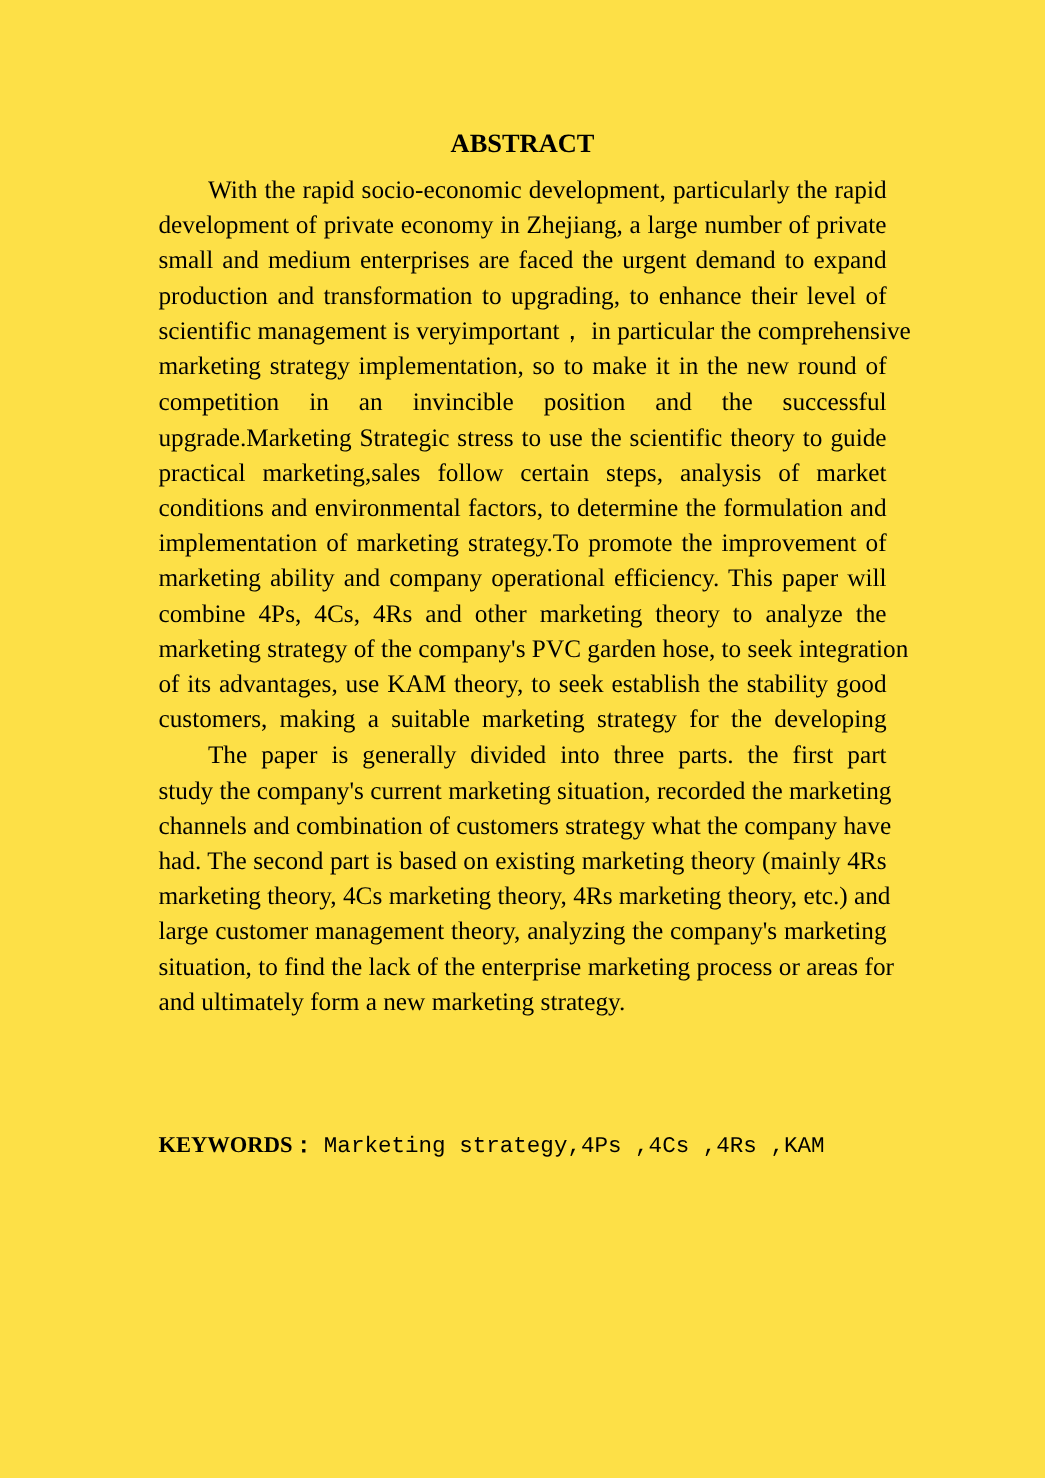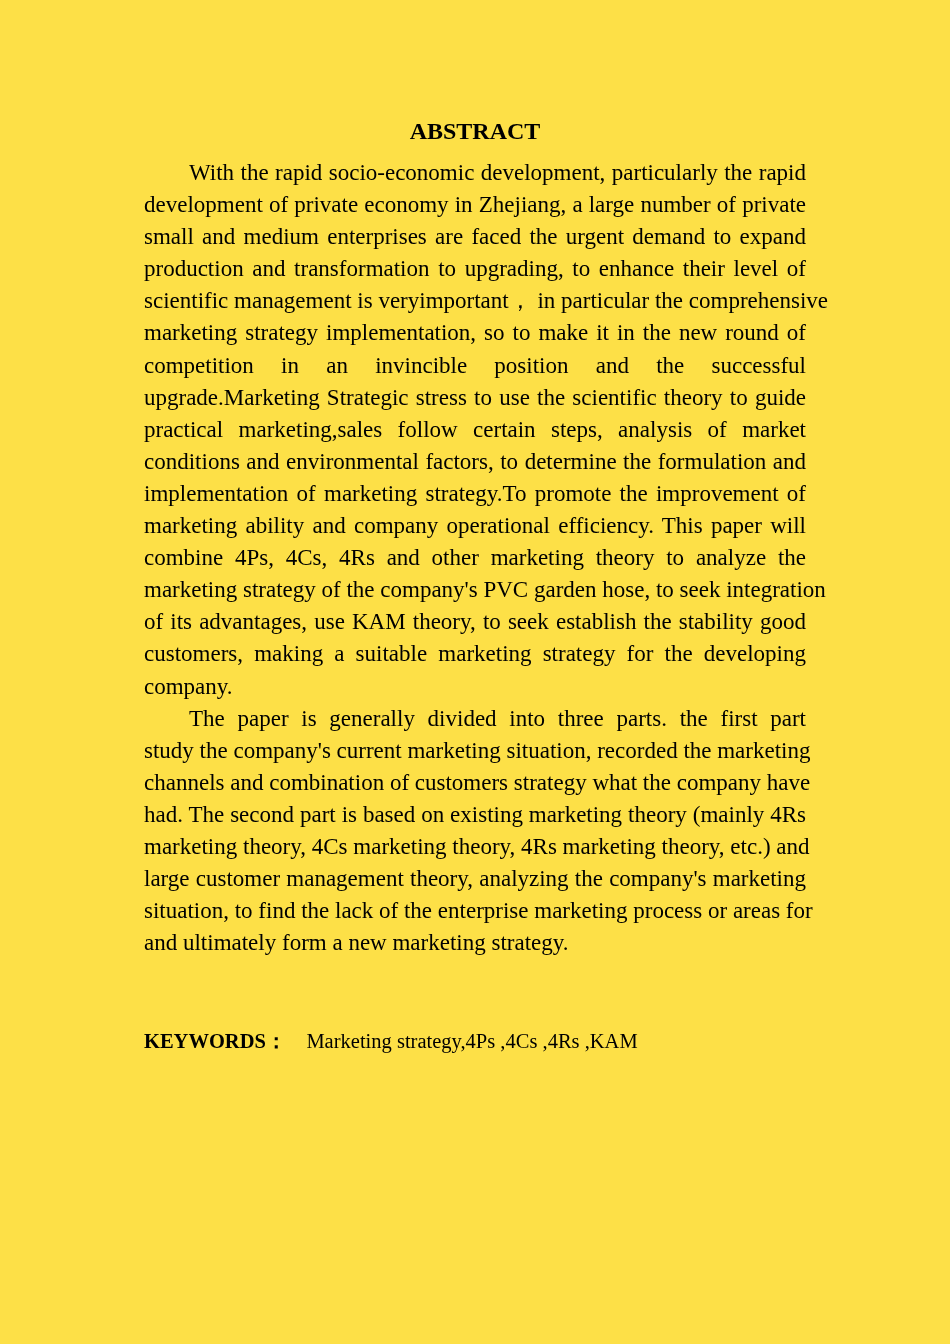--- a/index.html
+++ b/index.html
@@ -62,21 +62,22 @@
       left: 144px;
       top: 1026px;
       font-size: 20.5px;
       line-height: 30px;
       white-space: nowrap;
     }
     .keywords .kw-label {
       font-weight: bold;
     }
     .keywords .kw-value {
-      margin-left: 20px;
+      margin-left: 8px;
+      font-family: Liberation Mono, monospace;
     }
   </style>
 </head>
 <body>
 
 <div class="page">
   <div class="title">ABSTRACT</div>
 
   <div class="body-text">
 
@@ -90,21 +91,20 @@
       <span class="line">competition in an invincible position and the successful</span>
       <span class="line">upgrade.Marketing Strategic stress to use the scientific theory to guide</span>
       <span class="line">practical marketing,sales follow certain steps, analysis of market</span>
       <span class="line">conditions and environmental factors, to determine the formulation and</span>
       <span class="line">implementation of marketing strategy.To promote the improvement of</span>
       <span class="line">marketing ability and company operational efficiency. This paper will</span>
       <span class="line">combine 4Ps, 4Cs, 4Rs and other marketing theory to analyze the</span>
       <span class="line">marketing strategy of the company's PVC garden hose, to seek integration</span>
       <span class="line">of its advantages, use KAM theory, to seek establish the stability good</span>
       <span class="line">customers, making a suitable marketing strategy for the developing</span>
-      <span class="line last">company.</span>
     </div>
 
     <div>
       <span class="line indent">The paper is generally divided into three parts. the first part</span>
       <span class="line">study the company's current marketing situation, recorded the marketing</span>
       <span class="line">channels and combination of customers strategy what the company have</span>
       <span class="line">had. The second part is based on existing marketing theory (mainly 4Rs</span>
       <span class="line">marketing theory, 4Cs marketing theory, 4Rs marketing theory, etc.) and</span>
       <span class="line">large customer management theory, analyzing the company's marketing</span>
       <span class="line">situation, to find the lack of the enterprise marketing process or areas for</span>

